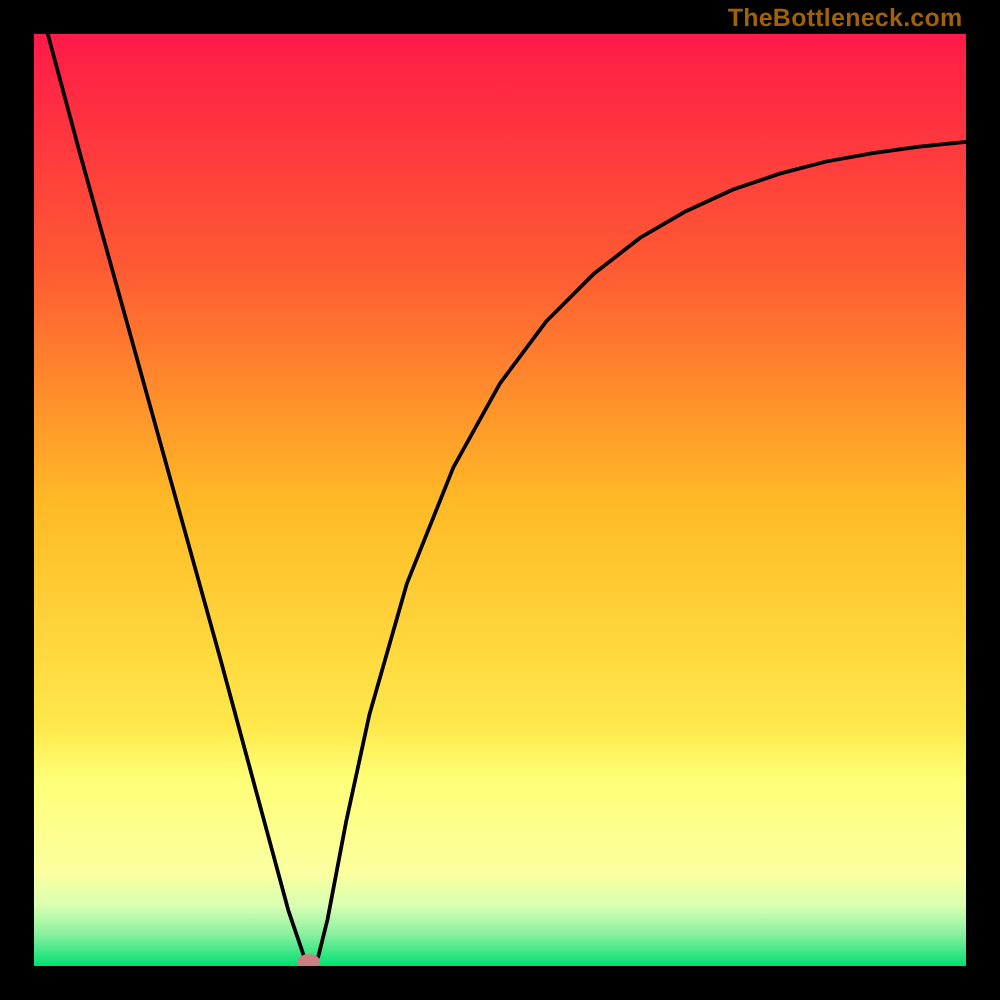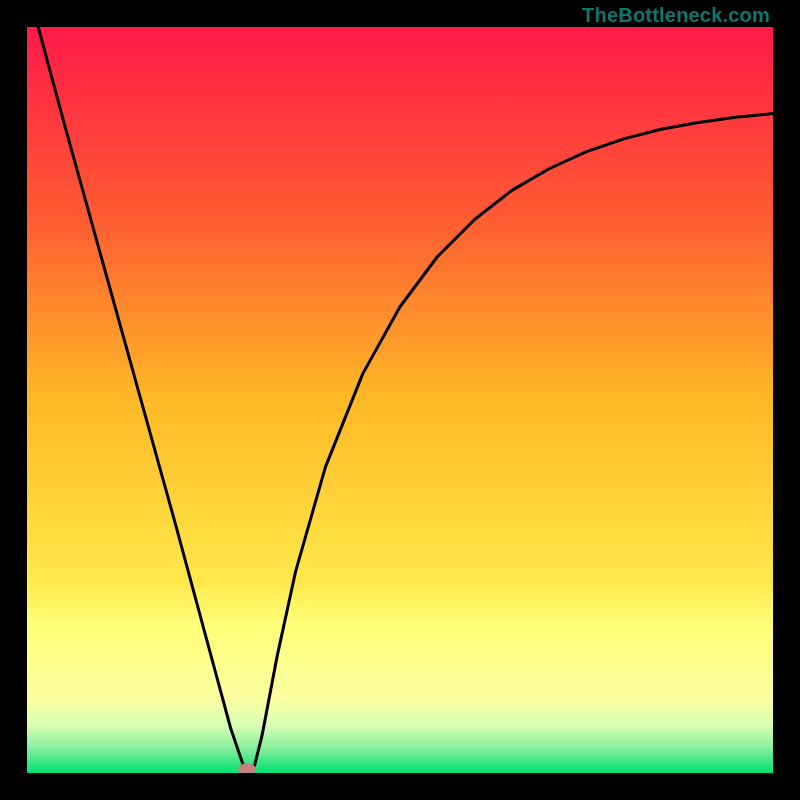--- a/index.html
+++ b/index.html
@@ -23,21 +23,21 @@
     height: 746px;
     overflow: hidden;
   }
   .watermark {
     position: absolute;
     top: 4px;
     right: 30px;
     font-family: Arial, Helvetica, sans-serif;
     font-size: 20px;
     font-weight: 600;
-    color: #0f766e;
+    color: #a16207;
     letter-spacing: 0.2px;
     user-select: none;
   }
   svg { display: block; }
 </style>
 </head>
 <body>
 
 <div class="frame">
   <div class="watermark">TheBottleneck.com</div>

